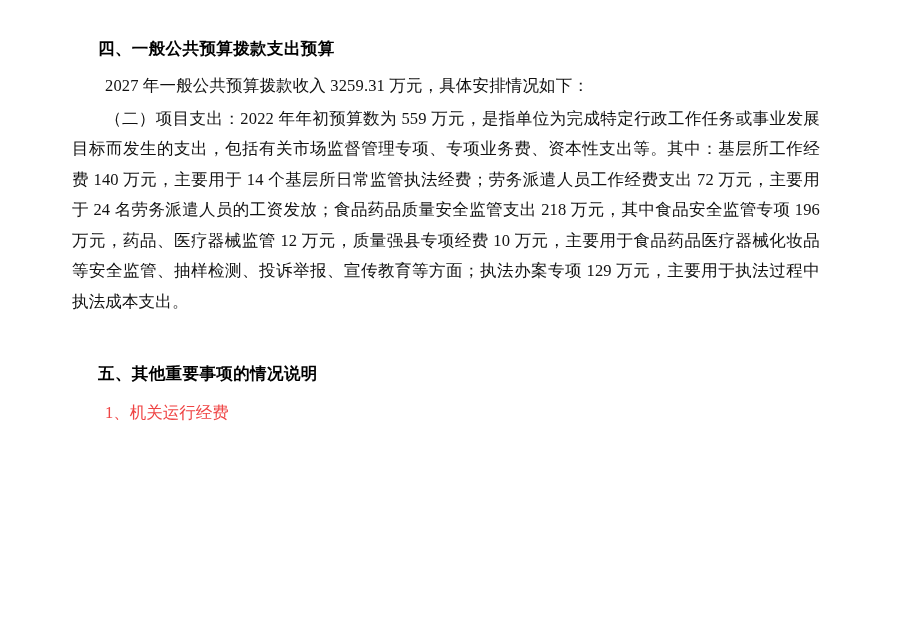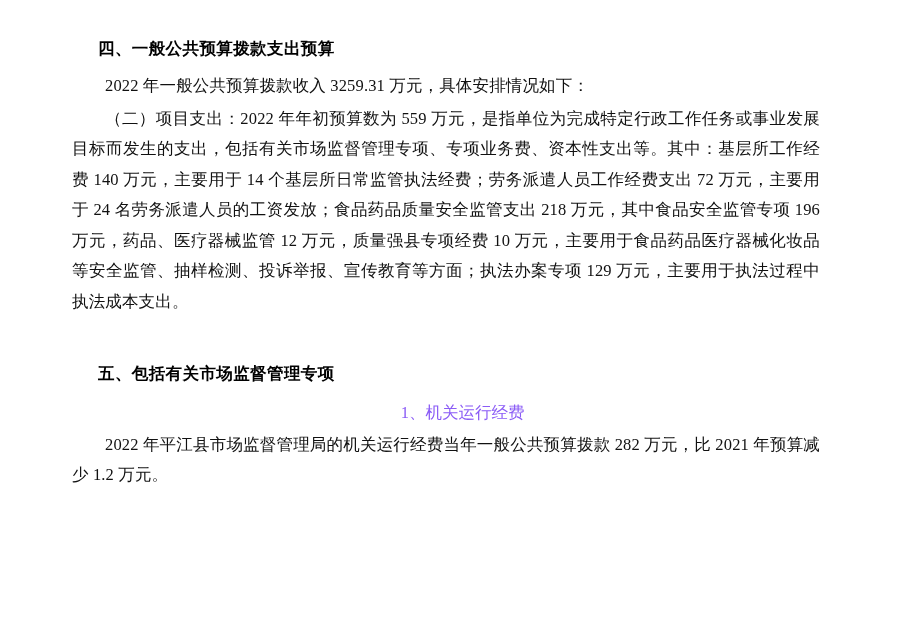--- a/index.html
+++ b/index.html
@@ -44,36 +44,34 @@
     color: #111111;
   }
   p.body.nojust {
     text-align: left;
   }
   .sub-label {
     font-size: 16.5px;
     line-height: 30.5px;
     margin: 0 0 1px 0;
     text-indent: 33px;
-    color: #8b5cf6;
-    text-align: center;
+    color: #ef4444;
   }
 </style>
 </head>
 <body>
 
 <div class="page">
 
   <h2 class="heading">四、一般公共预算拨款支出预算</h2>
 
-  <p class="body nojust">2022 年一般公共预算拨款收入 3259.31 万元，具体安排情况如下：</p>
+  <p class="body nojust">2027 年一般公共预算拨款收入 3259.31 万元，具体安排情况如下：</p>
 
 
   <p class="body">（二）项目支出：2022 年年初预算数为 559 万元，是指单位为完成特定行政工作任务或事业发展目标而发生的支出，包括有关市场监督管理专项、专项业务费、资本性支出等。其中：基层所工作经费 140 万元，主要用于 14 个基层所日常监管执法经费；劳务派遣人员工作经费支出 72 万元，主要用于 24 名劳务派遣人员的工资发放；食品药品质量安全监管支出 218 万元，其中食品安全监管专项 196 万元，药品、医疗器械监管 12 万元，质量强县专项经费 10 万元，主要用于食品药品医疗器械化妆品等安全监管、抽样检测、投诉举报、宣传教育等方面；执法办案专项 129 万元，主要用于执法过程中执法成本支出。</p>
 
-  <h2 class="heading second">五、包括有关市场监督管理专项</h2>
+  <h2 class="heading second">五、其他重要事项的情况说明</h2>
 
   <div class="sub-label">1、机关运行经费</div>
 
-  <p class="body">2022 年平江县市场监督管理局的机关运行经费当年一般公共预算拨款 282 万元，比 2021 年预算减少 1.2 万元。</p>
 
 
 </div>
 
 </body></html>

